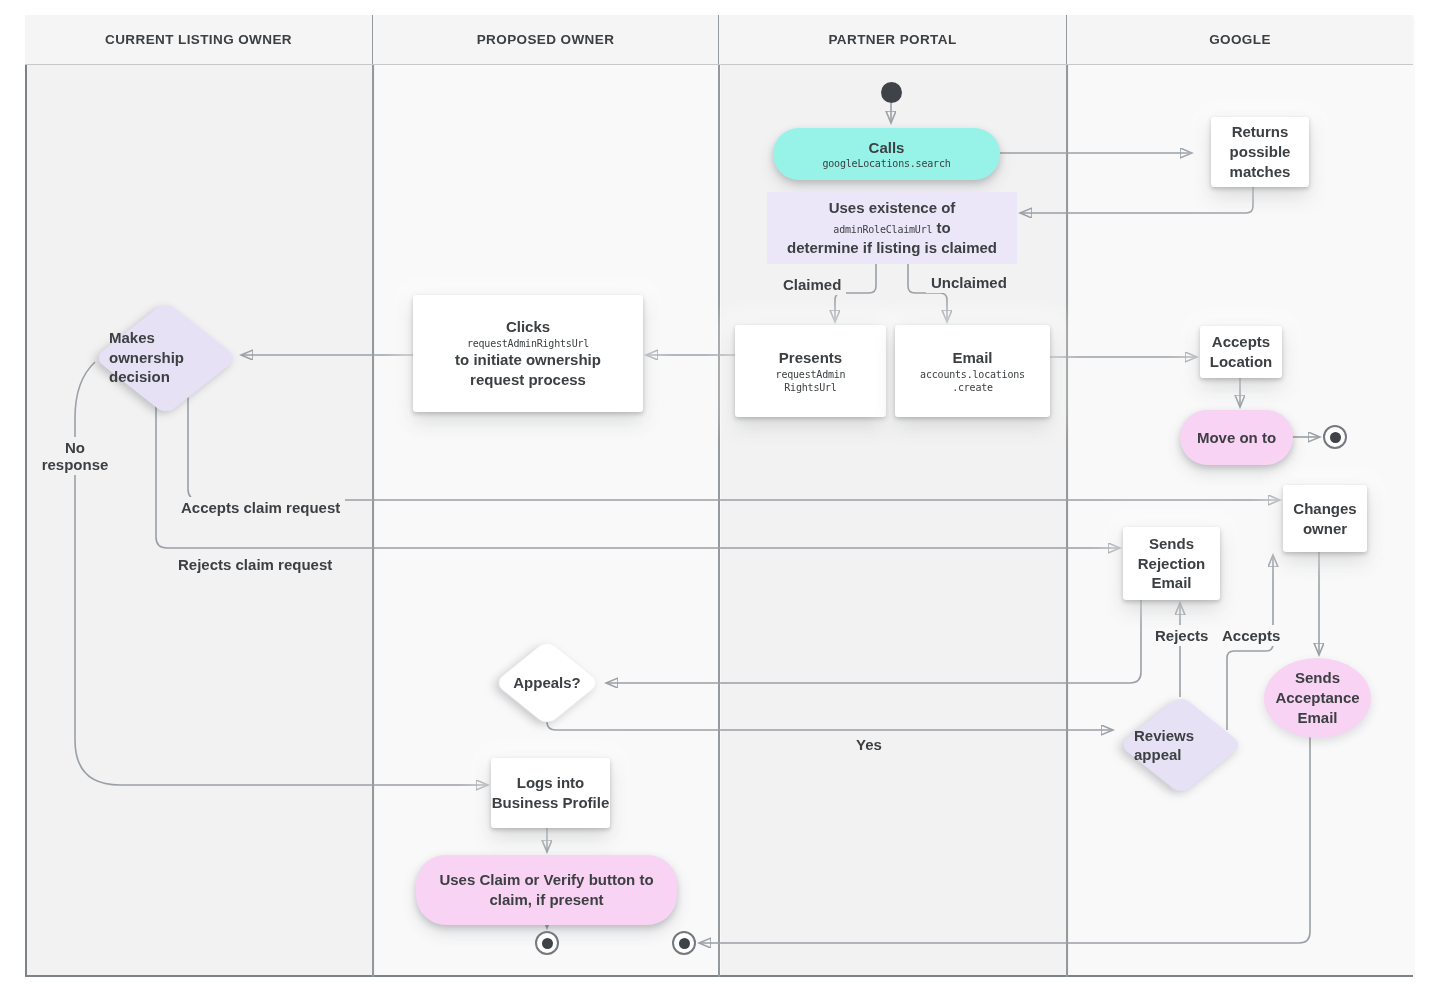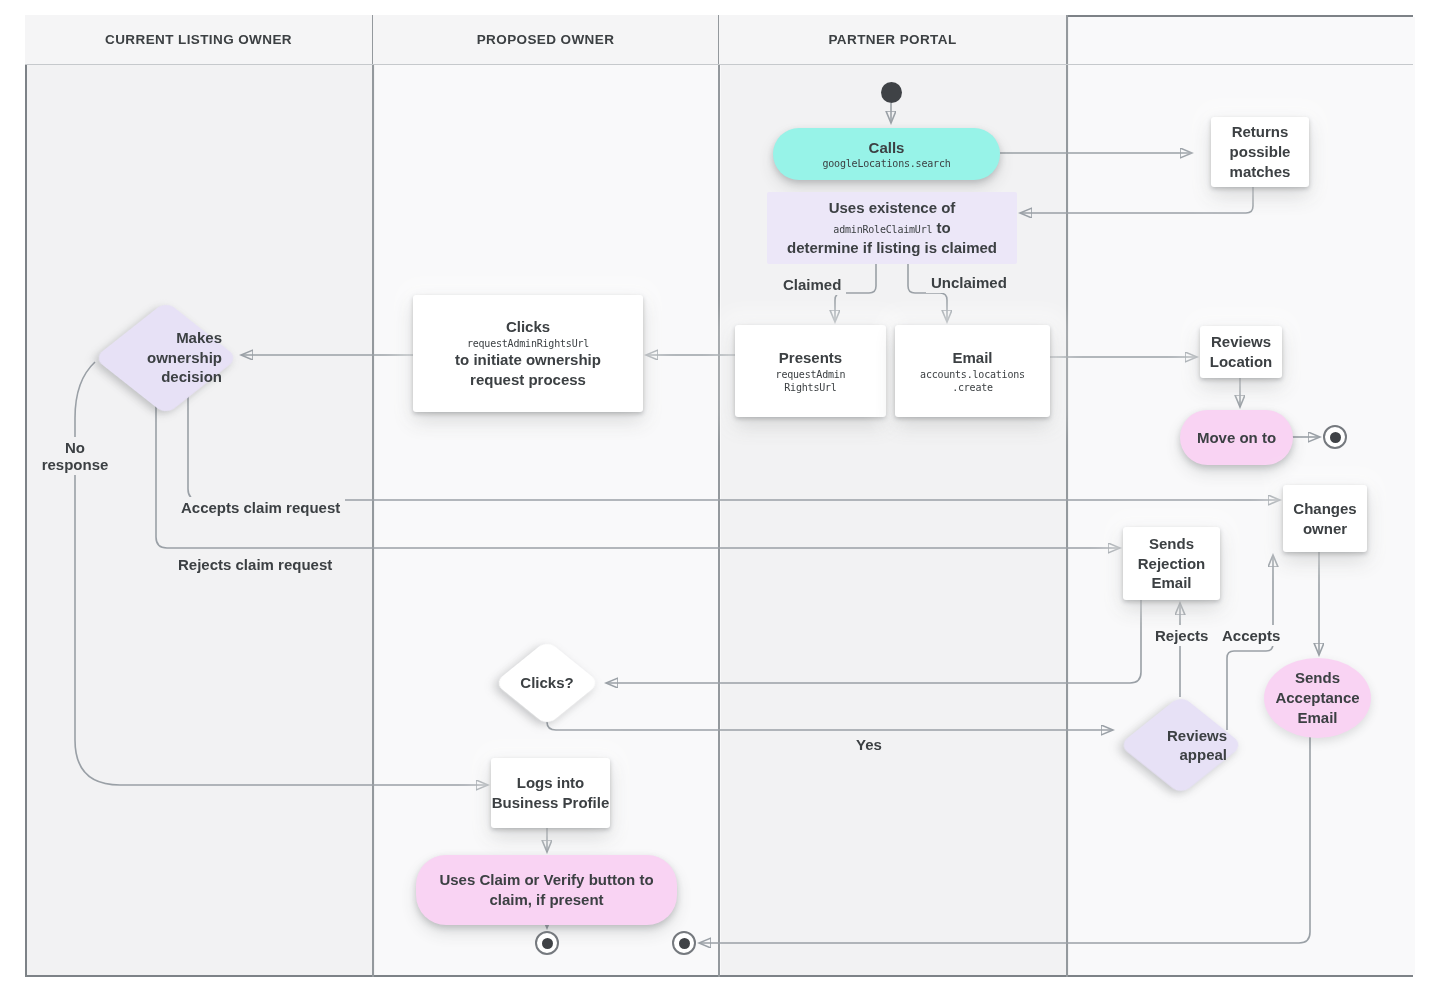--- a/index.html
+++ b/index.html
@@ -32,21 +32,21 @@
   .pinkbg{background:var(--pink,#F9D3F3);}
   .soft{background:var(--lilac_box,#ECE7F8);border-radius:2px;}
   .ellipse{border-radius:50%;box-shadow:0 4px 10px rgba(60,64,67,.15);}
   .mono{font-family:"DejaVu Sans Mono",monospace;font-weight:normal;font-size:10px;letter-spacing:-0.2px;}
 
   .dwrap{position:absolute;}
   .dshape{position:absolute;left:50%;top:50%;background:var(--lavender,#E7E1F6);border-radius:12px;
     filter:drop-shadow(0 5px 5px rgba(60,64,67,.28));}
   .dshape.whiteD{background:#fff;}
   .dlabel{position:absolute;inset:0;display:flex;align-items:center;justify-content:center;
-    text-align:right;font-weight:bold;font-size:15px;line-height:1.3;padding:0 16px;}
+    text-align:left;font-weight:bold;font-size:15px;line-height:1.3;padding:0 16px;}
 
   .elabel{position:absolute;font-weight:bold;font-size:15px;padding:2px 5px;white-space:nowrap;}
   .elabel.wrap{white-space:normal;text-align:center;box-sizing:border-box;}
 
   .startnode{position:absolute;width:21px;height:21px;border-radius:50%;background:var(--node_dark,#3F4246);}
   .endnode{position:absolute;width:24px;height:24px;border-radius:50%;background:#fff;
     border:2px solid #75797e;box-sizing:border-box;display:flex;align-items:center;justify-content:center;}
   .endnode .dot{width:11px;height:11px;border-radius:50%;background:var(--node_dark,#3F4246);}
 </style>
 </head>
@@ -59,20 +59,21 @@
   <div class="laneBody bgLight" style="left:1042px;width:346px;"></div>
 </div>
 <div class="divider" style="left:372px;"></div>
 <div class="divider" style="left:718px;"></div>
 <div class="divider" style="left:1066px;"></div>
 
 <div class="headRow">
   <div class="headCell" style="left:0;width:347px;">CURRENT LISTING OWNER</div>
   <div class="headCell" style="left:348px;width:345px;">PROPOSED OWNER</div>
   <div class="headCell" style="left:694px;width:347px;">PARTNER PORTAL</div>
+  <div class="headCell" style="left:1042px;width:346px;">GOOGLE</div>
 </div>
 
 <svg class="edges" viewBox="0 0 1440 1000">
   <defs>
     <marker id="arr" markerWidth="14" markerHeight="12" refX="11" refY="5" orient="auto" markerUnits="userSpaceOnUse">
       <path d="M0,0 L12,5 L0,10 Z" fill="#7a7f84" stroke="none"></path>
     </marker>
   </defs>
   <path d="M891 103 V122" marker-end="url(#arr)"></path>
   <path d="M1000 153 H1191" marker-end="url(#arr)"></path>
@@ -138,37 +139,37 @@
   <div class="mono">requestAdminRightsUrl</div>
   <div>to initiate ownership</div>
   <div>request process</div>
 </div>
 
 <div class="dwrap" style="left:93px;top:300px;width:145px;height:115px;">
   <div class="dshape" style="width:102px;height:102px;transform:translate(-50%,-50%) scaleY(0.79) rotate(45deg);"></div>
   <div class="dlabel">Makes ownership decision</div>
 </div>
 
-<div class="node white" style="left:1200px;top:326px;width:82px;height:52px;">Reviews Location</div>
+<div class="node white" style="left:1200px;top:326px;width:82px;height:52px;">Accepts Location</div>
 
 <div class="node pill pinkbg" style="left:1180px;top:410px;width:113px;height:55px;">Move on to</div>
 
 <div class="endnode" style="left:1323px;top:425px;">
     <div class="dot"></div>
   </div>
 
 <div class="node white" style="left:1123px;top:527px;width:97px;height:73px;padding:0 4px;">Sends Rejection Email</div>
 
 <div class="node white" style="left:1283px;top:485px;width:84px;height:67px;">Changes owner</div>
 
 <div class="node ellipse pinkbg" style="left:1264px;top:658px;width:107px;height:80px;">Sends Acceptance Email</div>
 
 <div class="dwrap" style="left:494px;top:640px;width:106px;height:86px;">
   <div class="dshape whiteD" style="width:75px;height:75px;transform:translate(-50%,-50%) scaleY(0.81) rotate(45deg);"></div>
-  <div class="dlabel">Clicks?</div>
+  <div class="dlabel">Appeals?</div>
 </div>
 
 <div class="dwrap" style="left:1118px;top:695px;width:125px;height:100px;">
   <div class="dshape" style="width:88px;height:88px;transform:translate(-50%,-50%) scaleY(0.8) rotate(45deg);"></div>
   <div class="dlabel">Reviews appeal</div>
 </div>
 
 <div class="node white" style="left:491px;top:758px;width:119px;height:70px;">Logs into Business Profile</div>
 
 <div class="node pill pinkbg" style="left:416px;top:855px;width:261px;height:70px;padding:0 12px;">Uses Claim or Verify button to claim, if present</div>

